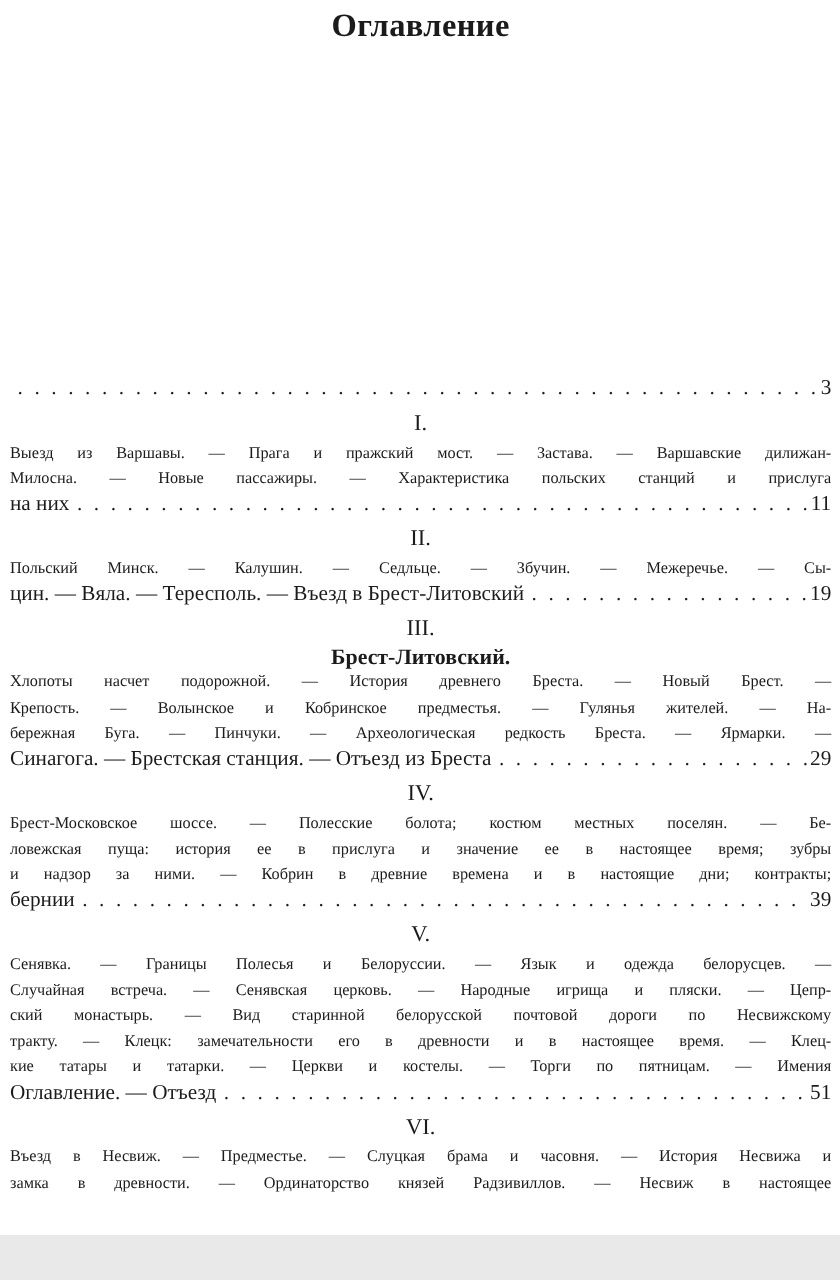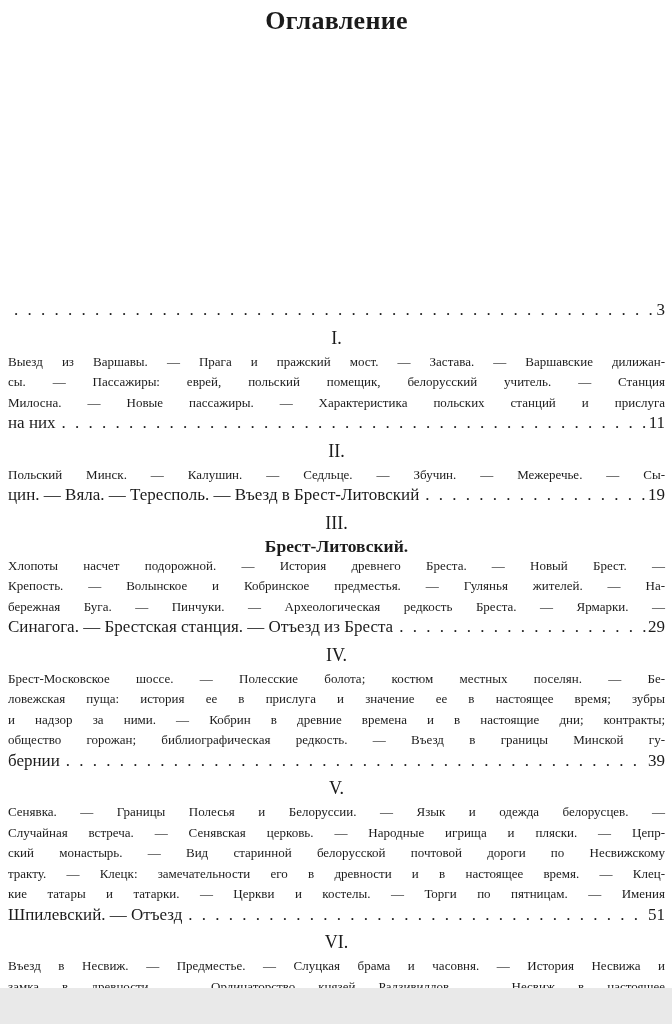--- a/index.html
+++ b/index.html
@@ -95,21 +95,20 @@
   <div class="toc-body">
 
     <div class="tail-row">
       <span class="leader"> . . . . . . . . . . . . . . . . . . . . . . . . . . . . . . . . . . . . . . . . . . . . . . . . . . . . . . . . . . . . . . . . . . . . . . . . . . . . . . . . . . . . . . . . . .</span>
       <span class="pagenum">3</span>
     </div>
 
     <div class="chapter">
       <div class="chapter-heading">I.</div>
       <div class="jline">Выезд из Варшавы. — Прага и пражский мост. — Застава. — Варшавские дилижан-</div>
-      <div class="jline">сы. — Пассажиры: еврей, польский помещик, белорусский учитель. — Станция</div>
       <div class="jline">Милосна. — Новые пассажиры. — Характеристика польских станций и прислуга</div>
       <div class="tail-row">
         <span class="tail-text">на них</span>
         <span class="leader"> . . . . . . . . . . . . . . . . . . . . . . . . . . . . . . . . . . . . . . . . . . . . . . . . . . . . . . . . . . . . . . . . . . . . . . . . . . . . . . . . . . . . . . . . . .</span>
         <span class="pagenum">11</span>
       </div>
     </div>
 
     <div class="chapter">
       <div class="chapter-heading">II.</div>
@@ -132,37 +131,36 @@
         <span class="leader"> . . . . . . . . . . . . . . . . . . . . . . . . . . . . . . . . . . . . . . . . . . . . . . . . . . . . . . . . . . . . . . . . . . . . . . . . . . . . . . . . . . . . . . . . . .</span>
         <span class="pagenum">29</span>
       </div>
     </div>
 
     <div class="chapter">
       <div class="chapter-heading">IV.</div>
       <div class="jline">Брест-Московское шоссе. — Полесские болота; костюм местных поселян. — Бе-</div>
       <div class="jline">ловежская пуща: история ее в прислуга и значение ее в настоящее время; зубры</div>
       <div class="jline">и надзор за ними. — Кобрин в древние времена и в настоящие дни; контракты;</div>
-      <div class="jline">общество горожан; библиографическая редкость. — Въезд в границы Минской гу-</div>
       <div class="tail-row">
         <span class="tail-text">бернии</span>
         <span class="leader"> . . . . . . . . . . . . . . . . . . . . . . . . . . . . . . . . . . . . . . . . . . . . . . . . . . . . . . . . . . . . . . . . . . . . . . . . . . . . . . . . . . . . . . . . . .</span>
         <span class="pagenum">39</span>
       </div>
     </div>
 
     <div class="chapter">
       <div class="chapter-heading">V.</div>
       <div class="jline">Сенявка. — Границы Полесья и Белоруссии. — Язык и одежда белорусцев. —</div>
       <div class="jline">Случайная встреча. — Сенявская церковь. — Народные игрища и пляски. — Цепр-</div>
       <div class="jline">ский монастырь. — Вид старинной белорусской почтовой дороги по Несвижскому</div>
       <div class="jline">тракту. — Клецк: замечательности его в древности и в настоящее время. — Клец-</div>
       <div class="jline">кие татары и татарки. — Церкви и костелы. — Торги по пятницам. — Имения</div>
       <div class="tail-row">
-        <span class="tail-text">Шпилевский. — Отъезд</span>
+        <span class="tail-text">Оглавление. — Отъезд</span>
         <span class="leader"> . . . . . . . . . . . . . . . . . . . . . . . . . . . . . . . . . . . . . . . . . . . . . . . . . . . . . . . . . . . . . . . . . . . . . . . . . . . . . . . . . . . . . . . . . .</span>
         <span class="pagenum">51</span>
       </div>
     </div>
 
     <div class="chapter">
       <div class="chapter-heading">VI.</div>
       <div class="jline">Въезд в Несвиж. — Предместье. — Слуцкая брама и часовня. — История Несвижа и</div>
       <div class="jline">замка в древности. — Ординаторство князей Радзивиллов. — Несвиж в настоящее</div>
     </div>

